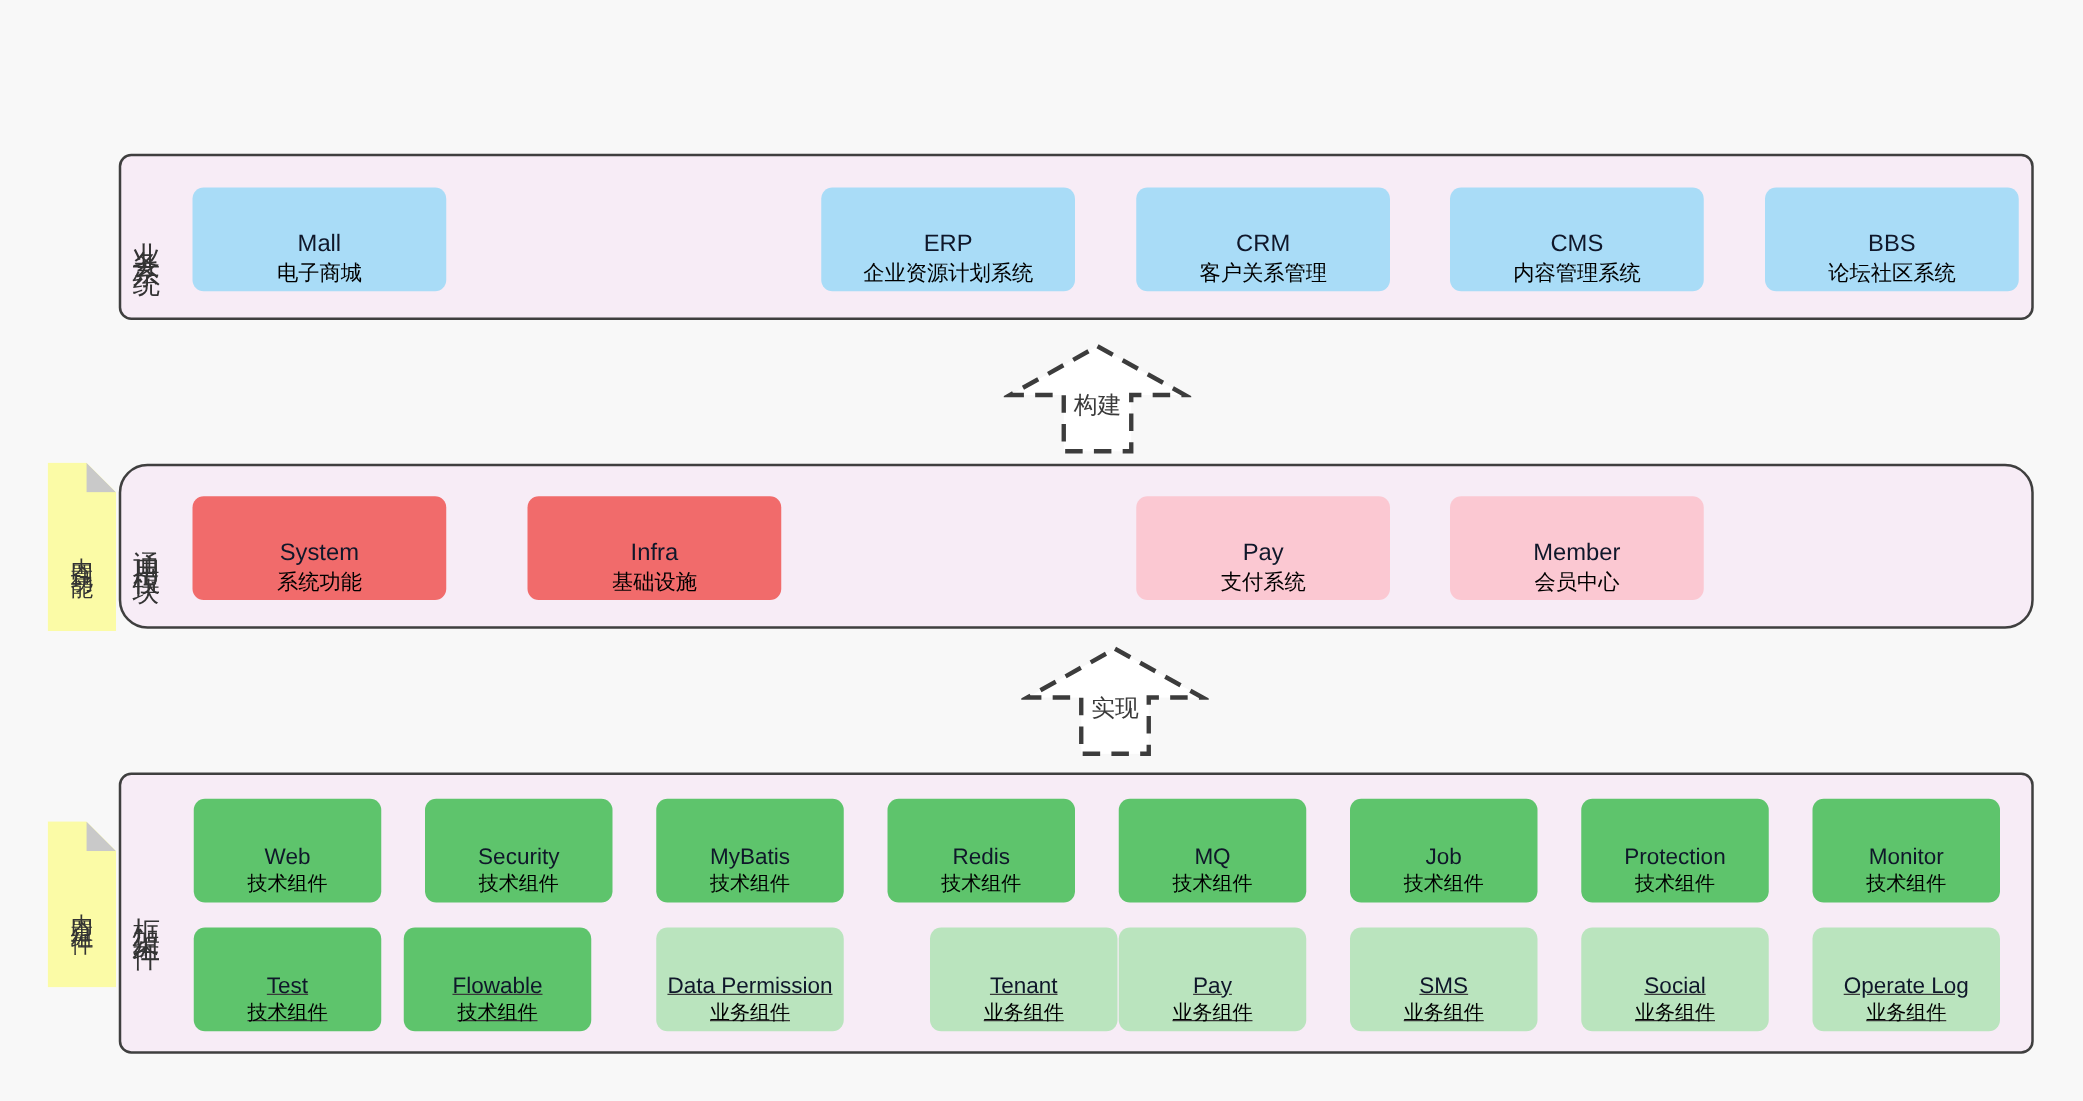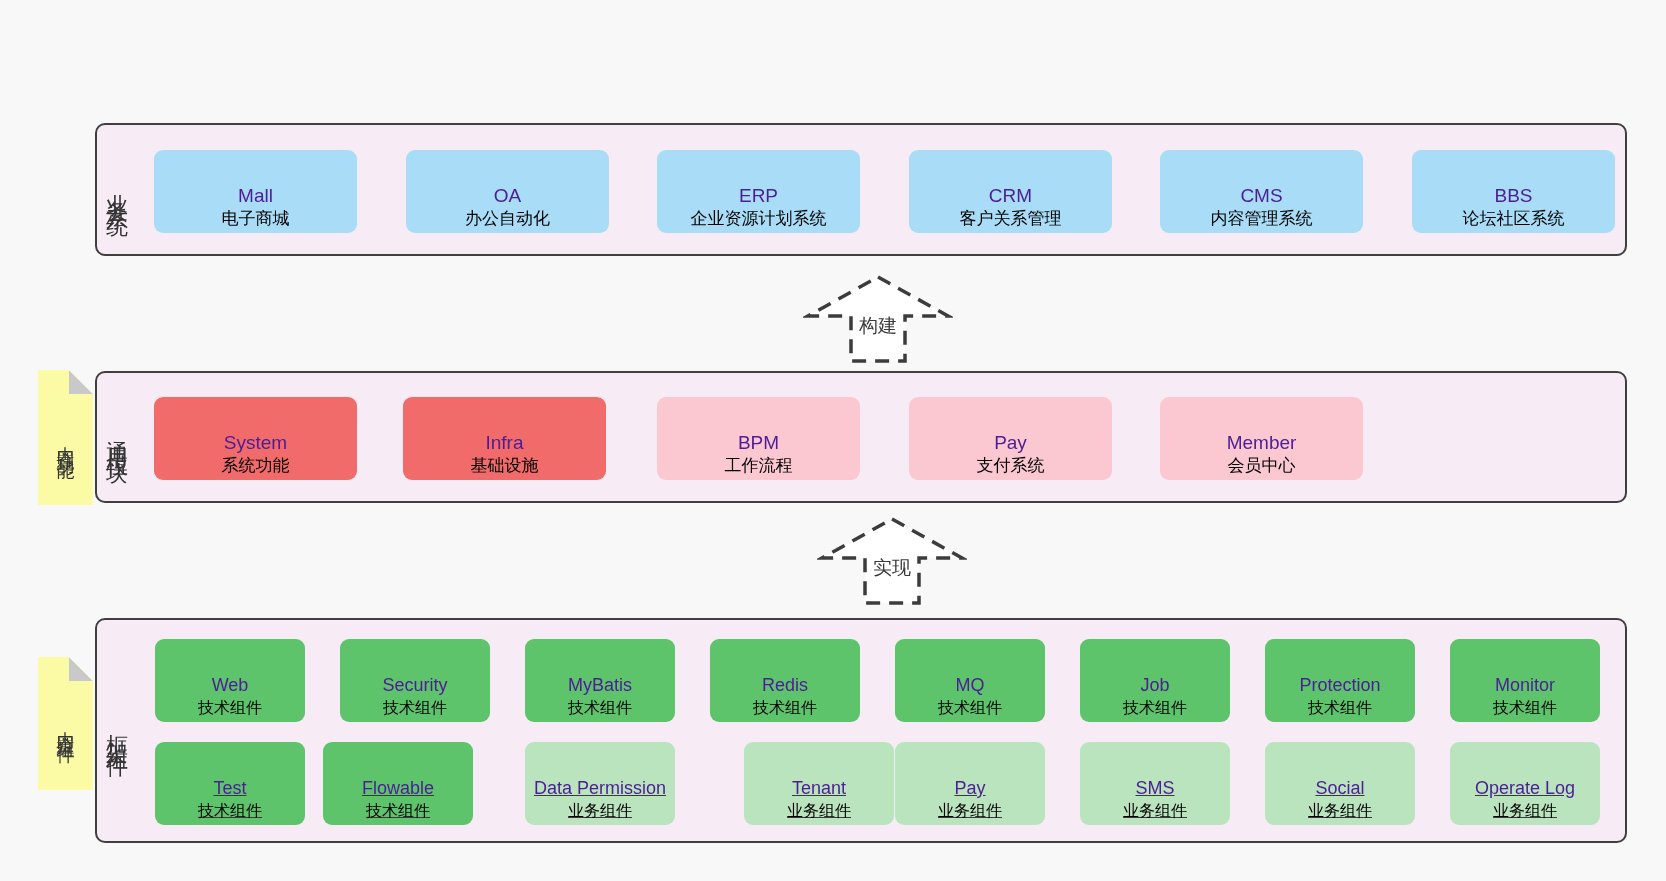--- a/index.html
+++ b/index.html
@@ -15,21 +15,21 @@
   
   .panel{
     position:absolute;left:95px;width:1532px;
     background:#f7ecf6;
     border:2px solid #3f3f3f;
     border-radius:10px;
     box-sizing:border-box;
     z-index:2;
   }
   #panel-business{top:123px;height:133px;}
-  #panel-modules{top:371px;height:132px;}
+  #panel-modules{top:371px;height:132px;border-radius:23px;}
   #panel-framework{top:618px;height:225px;}
 
   .panel-label{
     position:absolute;left:9px;top:50%;
     transform:translateY(-50%);
     writing-mode:vertical-rl;text-orientation:upright;
     font-size:22px;letter-spacing:7px;color:#333;
     line-height:1;
     white-space:nowrap;
   }
@@ -43,21 +43,21 @@
     text-align:center;
     box-sizing:border-box;
     padding:2px 4px;
   }
   .b6{width:203px;height:83px;top:25px;}
   #panel-modules .b6{top:24px;}
   .b8{width:150px;height:83px;}
   .row1{top:19px;}
   .row2{top:122px;text-decoration:underline;}
 
-  .box .t{font-size:19px;line-height:1.32;color:#4c1d95;margin-top:31px;}
+  .box .t{font-size:19px;line-height:1.32;color:#0f172a;margin-top:31px;}
   .box .s{font-size:17px;line-height:1.32;color:#000000;}
   .b8 .t{font-size:18px;}
   .b8 .s{font-size:16px;}
 
   .blue{background:#a9dcf7;}
   .red{background:#f16b6b;}
   .pink{background:#fbc8d2;}
   .green{background:#5ec46c;}
   .green-light{background:#bae4be;}
 
@@ -95,24 +95,20 @@
 <body>
 
 <div class="stage">
 
   <section class="panel" id="panel-business">
     <div class="panel-label">业务系统</div>
     <div class="box b6 blue" style="left:57px">
       <div class="t">Mall</div>
       <div class="s">电子商城</div>
     </div>
-    <div class="box b6 blue" style="left:309px">
-      <div class="t">OA</div>
-      <div class="s">办公自动化</div>
-    </div>
     <div class="box b6 blue" style="left:812px">
       <div class="t">CRM</div>
       <div class="s">客户关系管理</div>
     </div>
     <div class="box b6 blue" style="left:560px">
       <div class="t">ERP</div>
       <div class="s">企业资源计划系统</div>
     </div>
     <div class="box b6 blue" style="left:1063px">
       <div class="t">CMS</div>
@@ -133,27 +129,23 @@
     <div class="fold"></div>
     <div class="note-label">内置功能</div>
   </div>
 
   <section class="panel" id="panel-modules">
     <div class="panel-label">通用模块</div>
     <div class="box b6 red" style="left:57px">
       <div class="t">System</div>
       <div class="s">系统功能</div>
     </div>
-    <div class="box b6 red" style="left:306px">
+    <div class="box b6 red" style="left:325px">
       <div class="t">Infra</div>
       <div class="s">基础设施</div>
-    </div>
-    <div class="box b6 pink" style="left:560px">
-      <div class="t">BPM</div>
-      <div class="s">工作流程</div>
     </div>
     <div class="box b6 pink" style="left:812px">
       <div class="t">Pay</div>
       <div class="s">支付系统</div>
     </div>
     <div class="box b6 pink" style="left:1063px">
       <div class="t">Member</div>
       <div class="s">会员中心</div>
     </div>
   </section>

